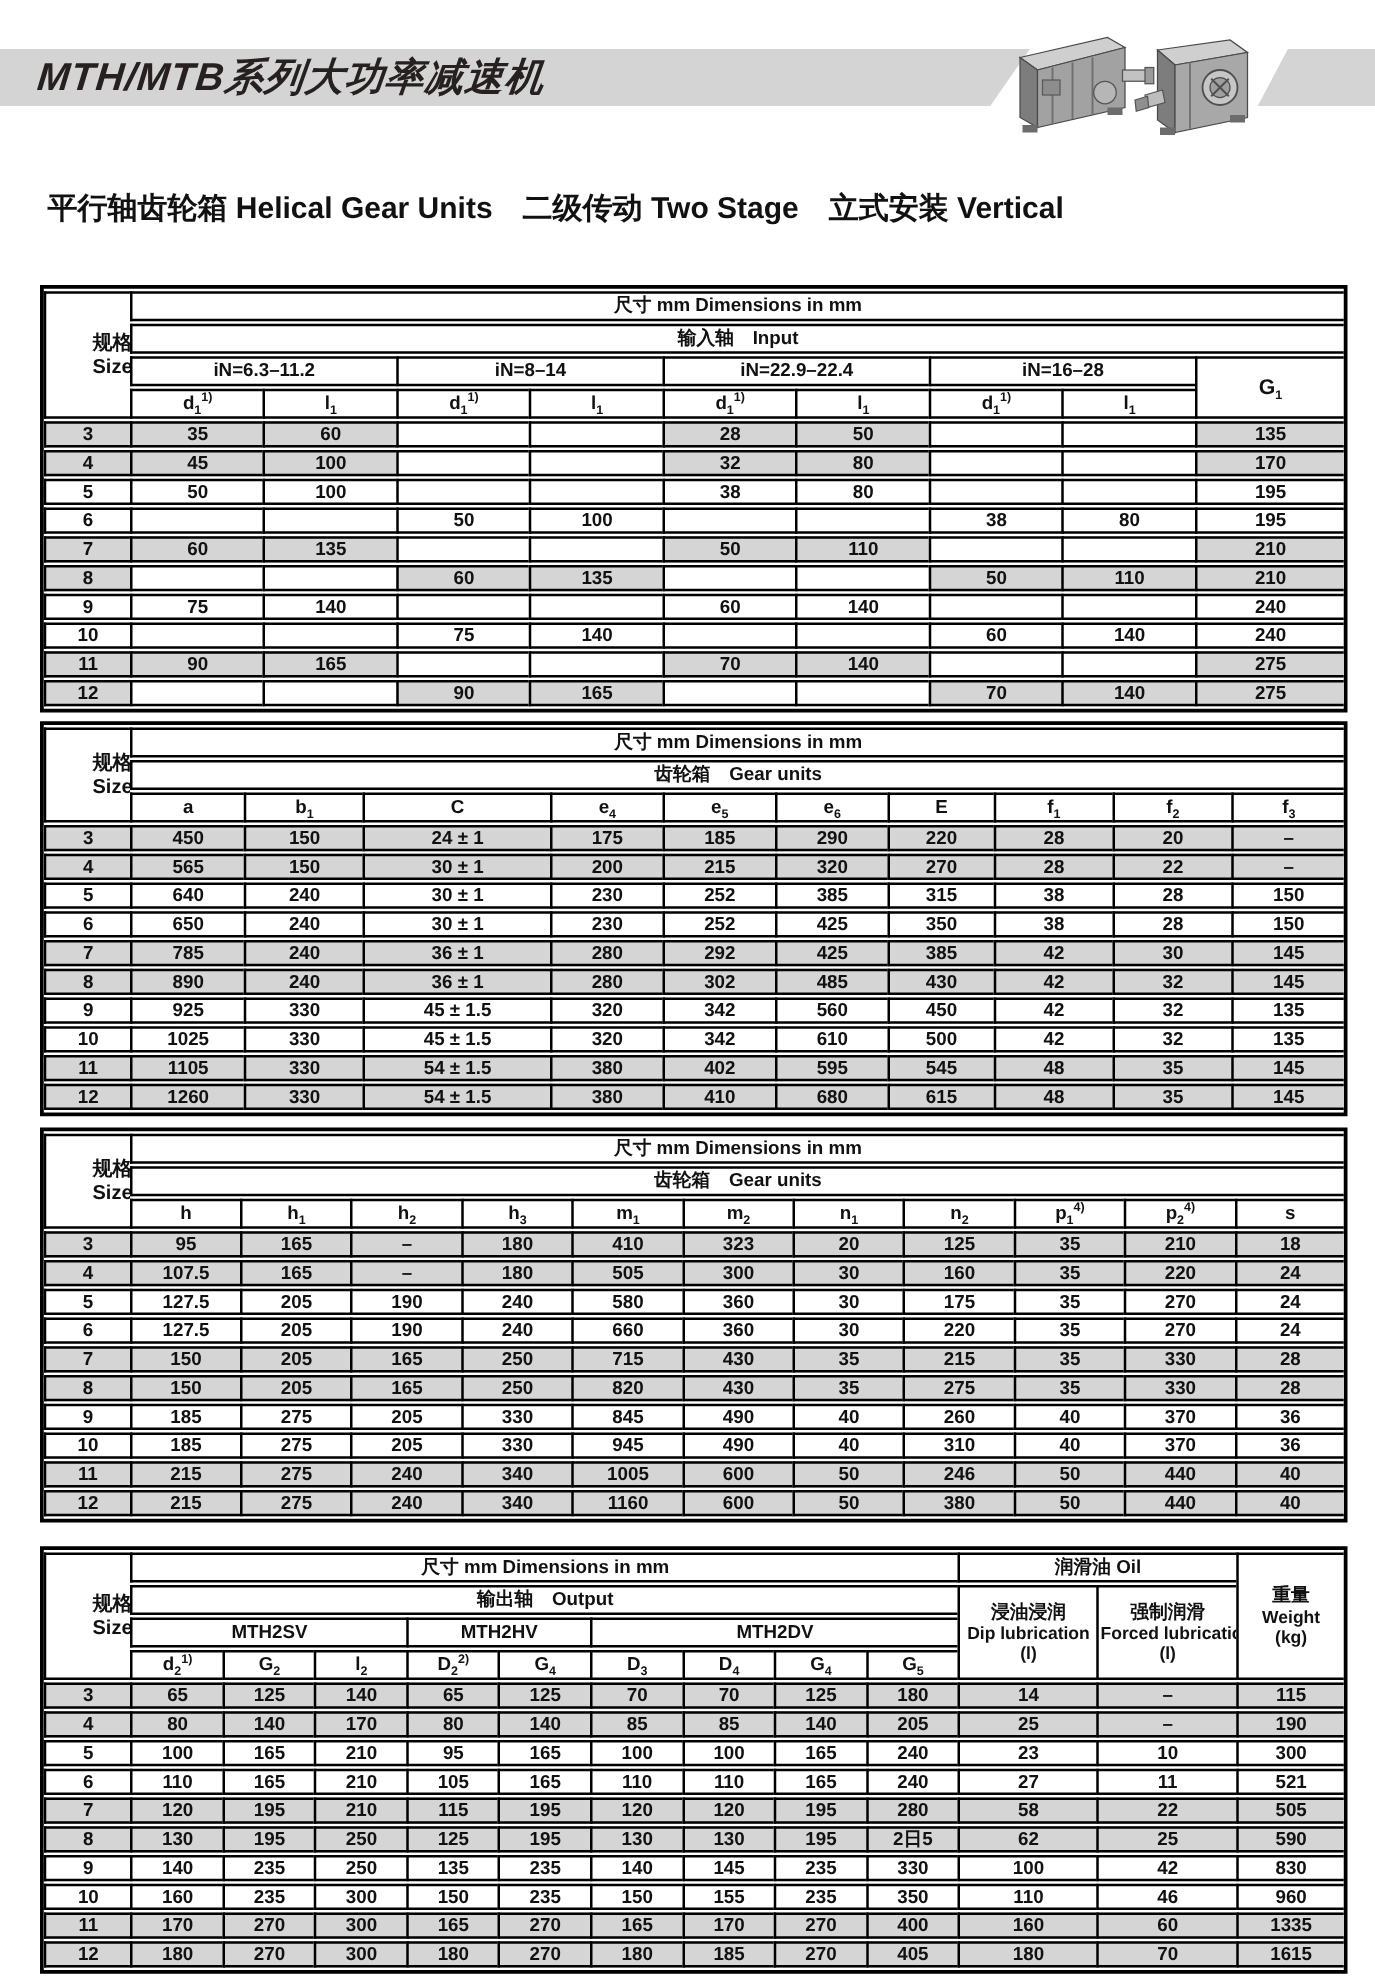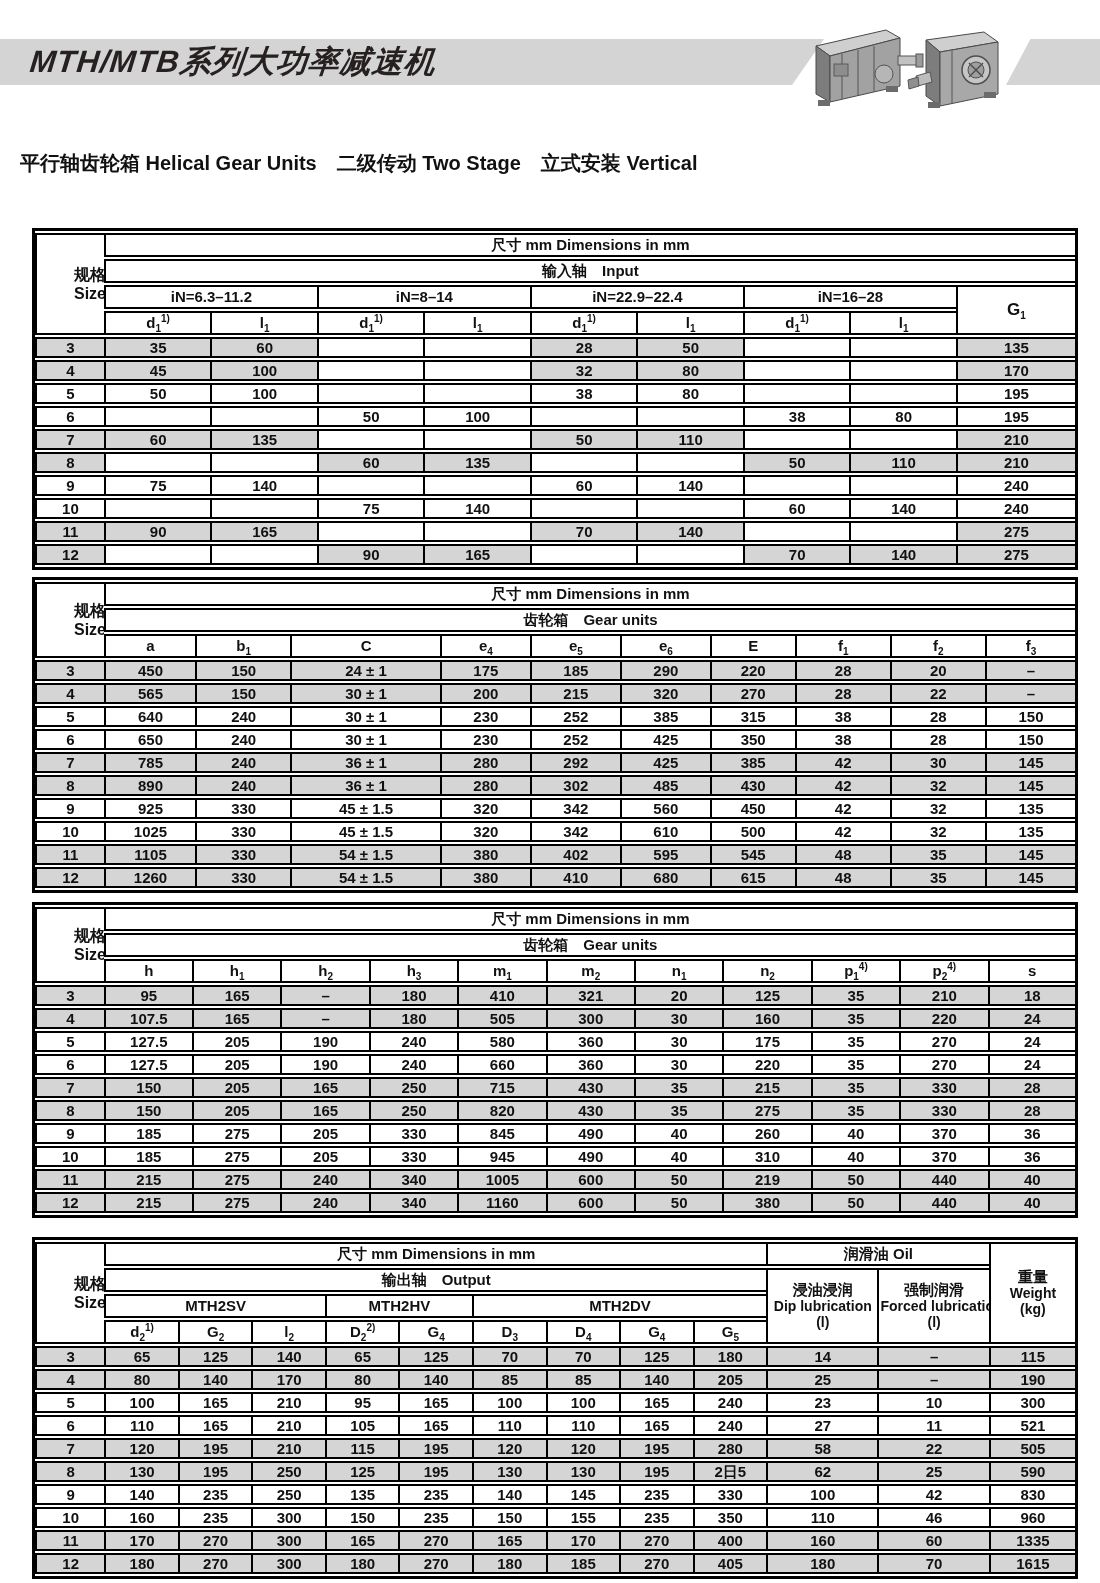--- a/index.html
+++ b/index.html
@@ -10,21 +10,21 @@
   
   .band-left{position:absolute;left:0;top:39px;width:824px;height:46px;background:#d4d4d4;
              clip-path:polygon(0 0,100% 0,calc(100% - 32px) 100%,0 100%);}
   .page-title{position:absolute;left:28px;top:42px;margin:0;font-size:31px;line-height:40px;
               font-style:italic;font-weight:bold;letter-spacing:1px;color:#262020;
               transform:skewX(-6deg);transform-origin:left bottom;white-space:nowrap;}
   .band-right{position:absolute;left:1006px;top:39px;width:94px;height:46px;background:#d4d4d4;
               clip-path:polygon(26% 0,100% 0,100% 100%,0 100%);}
   .hero-img{position:absolute;left:798px;top:16px;width:215px;height:100px;}
 
-  .subtitle{position:absolute;left:20px;margin:0;font-size:20px;font-weight:bold;white-space:nowrap;}
+  .subtitle{position:absolute;left:38px;margin:0;font-size:24px;font-weight:bold;white-space:nowrap;}
   .sub1{top:150px;} .sub2{top:188px;}
 
   
   .tblwrap{position:absolute;left:32px;width:1046px;}
   #t1c{top:228px;} #t2c{top:577px;} #t3c{top:902px;} #t4c{top:1237px;}
   table.tbl{width:100%;border:3px solid #000;border-collapse:separate;border-spacing:0 2px;
             table-layout:fixed;background:#fff;}
   .tbl th,.tbl td{border:2px solid #000;border-right:0;padding:0 1px;text-align:center;
                   vertical-align:middle;font-size:15px;font-weight:bold;color:#111;
                   overflow:hidden;white-space:nowrap;}
@@ -465,21 +465,21 @@
           </tr>
         </thead>
         <tbody>
           <tr class="shade">
             <td class="size-col">3</td>
             <td>95</td>
             <td>165</td>
             <td>–</td>
             <td>180</td>
             <td>410</td>
-            <td>321</td>
+            <td>323</td>
             <td>20</td>
             <td>125</td>
             <td>35</td>
             <td>210</td>
             <td>18</td>
           </tr>
           <tr class="shade">
             <td class="size-col">4</td>
             <td>107.5</td>
             <td>165</td>
@@ -579,21 +579,21 @@
           </tr>
           <tr class="shade">
             <td class="size-col">11</td>
             <td>215</td>
             <td>275</td>
             <td>240</td>
             <td>340</td>
             <td>1005</td>
             <td>600</td>
             <td>50</td>
-            <td>219</td>
+            <td>246</td>
             <td>50</td>
             <td>440</td>
             <td>40</td>
           </tr>
           <tr class="shade">
             <td class="size-col">12</td>
             <td>215</td>
             <td>275</td>
             <td>240</td>
             <td>340</td>

